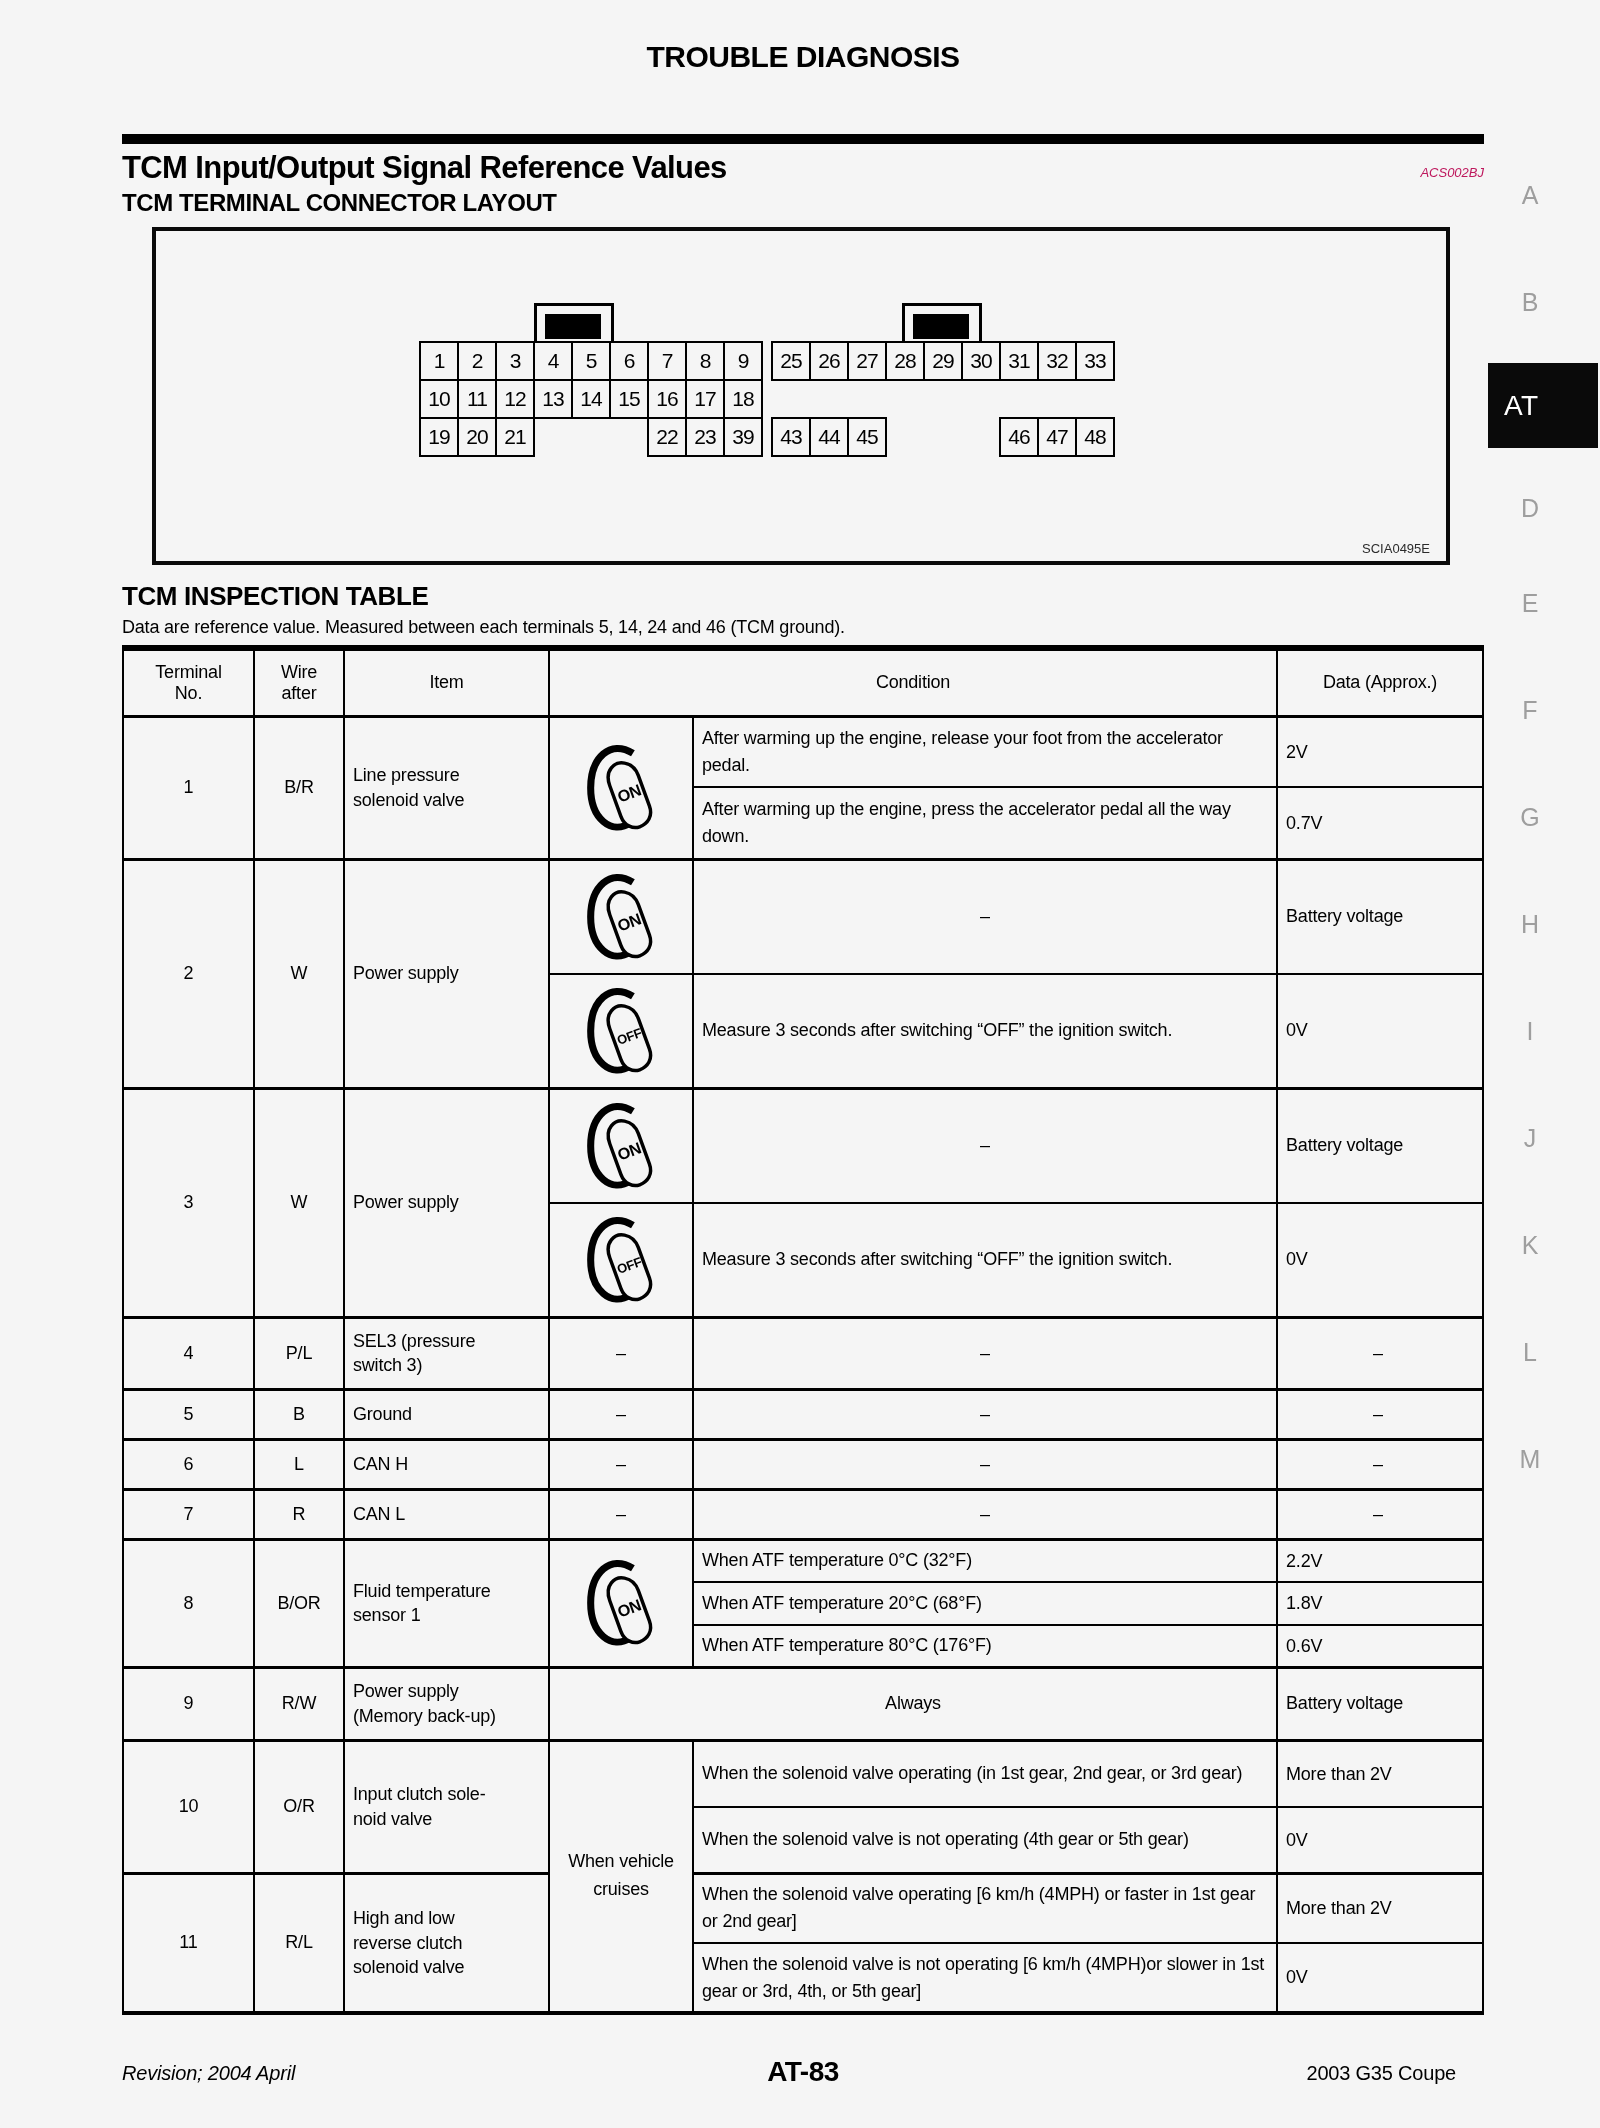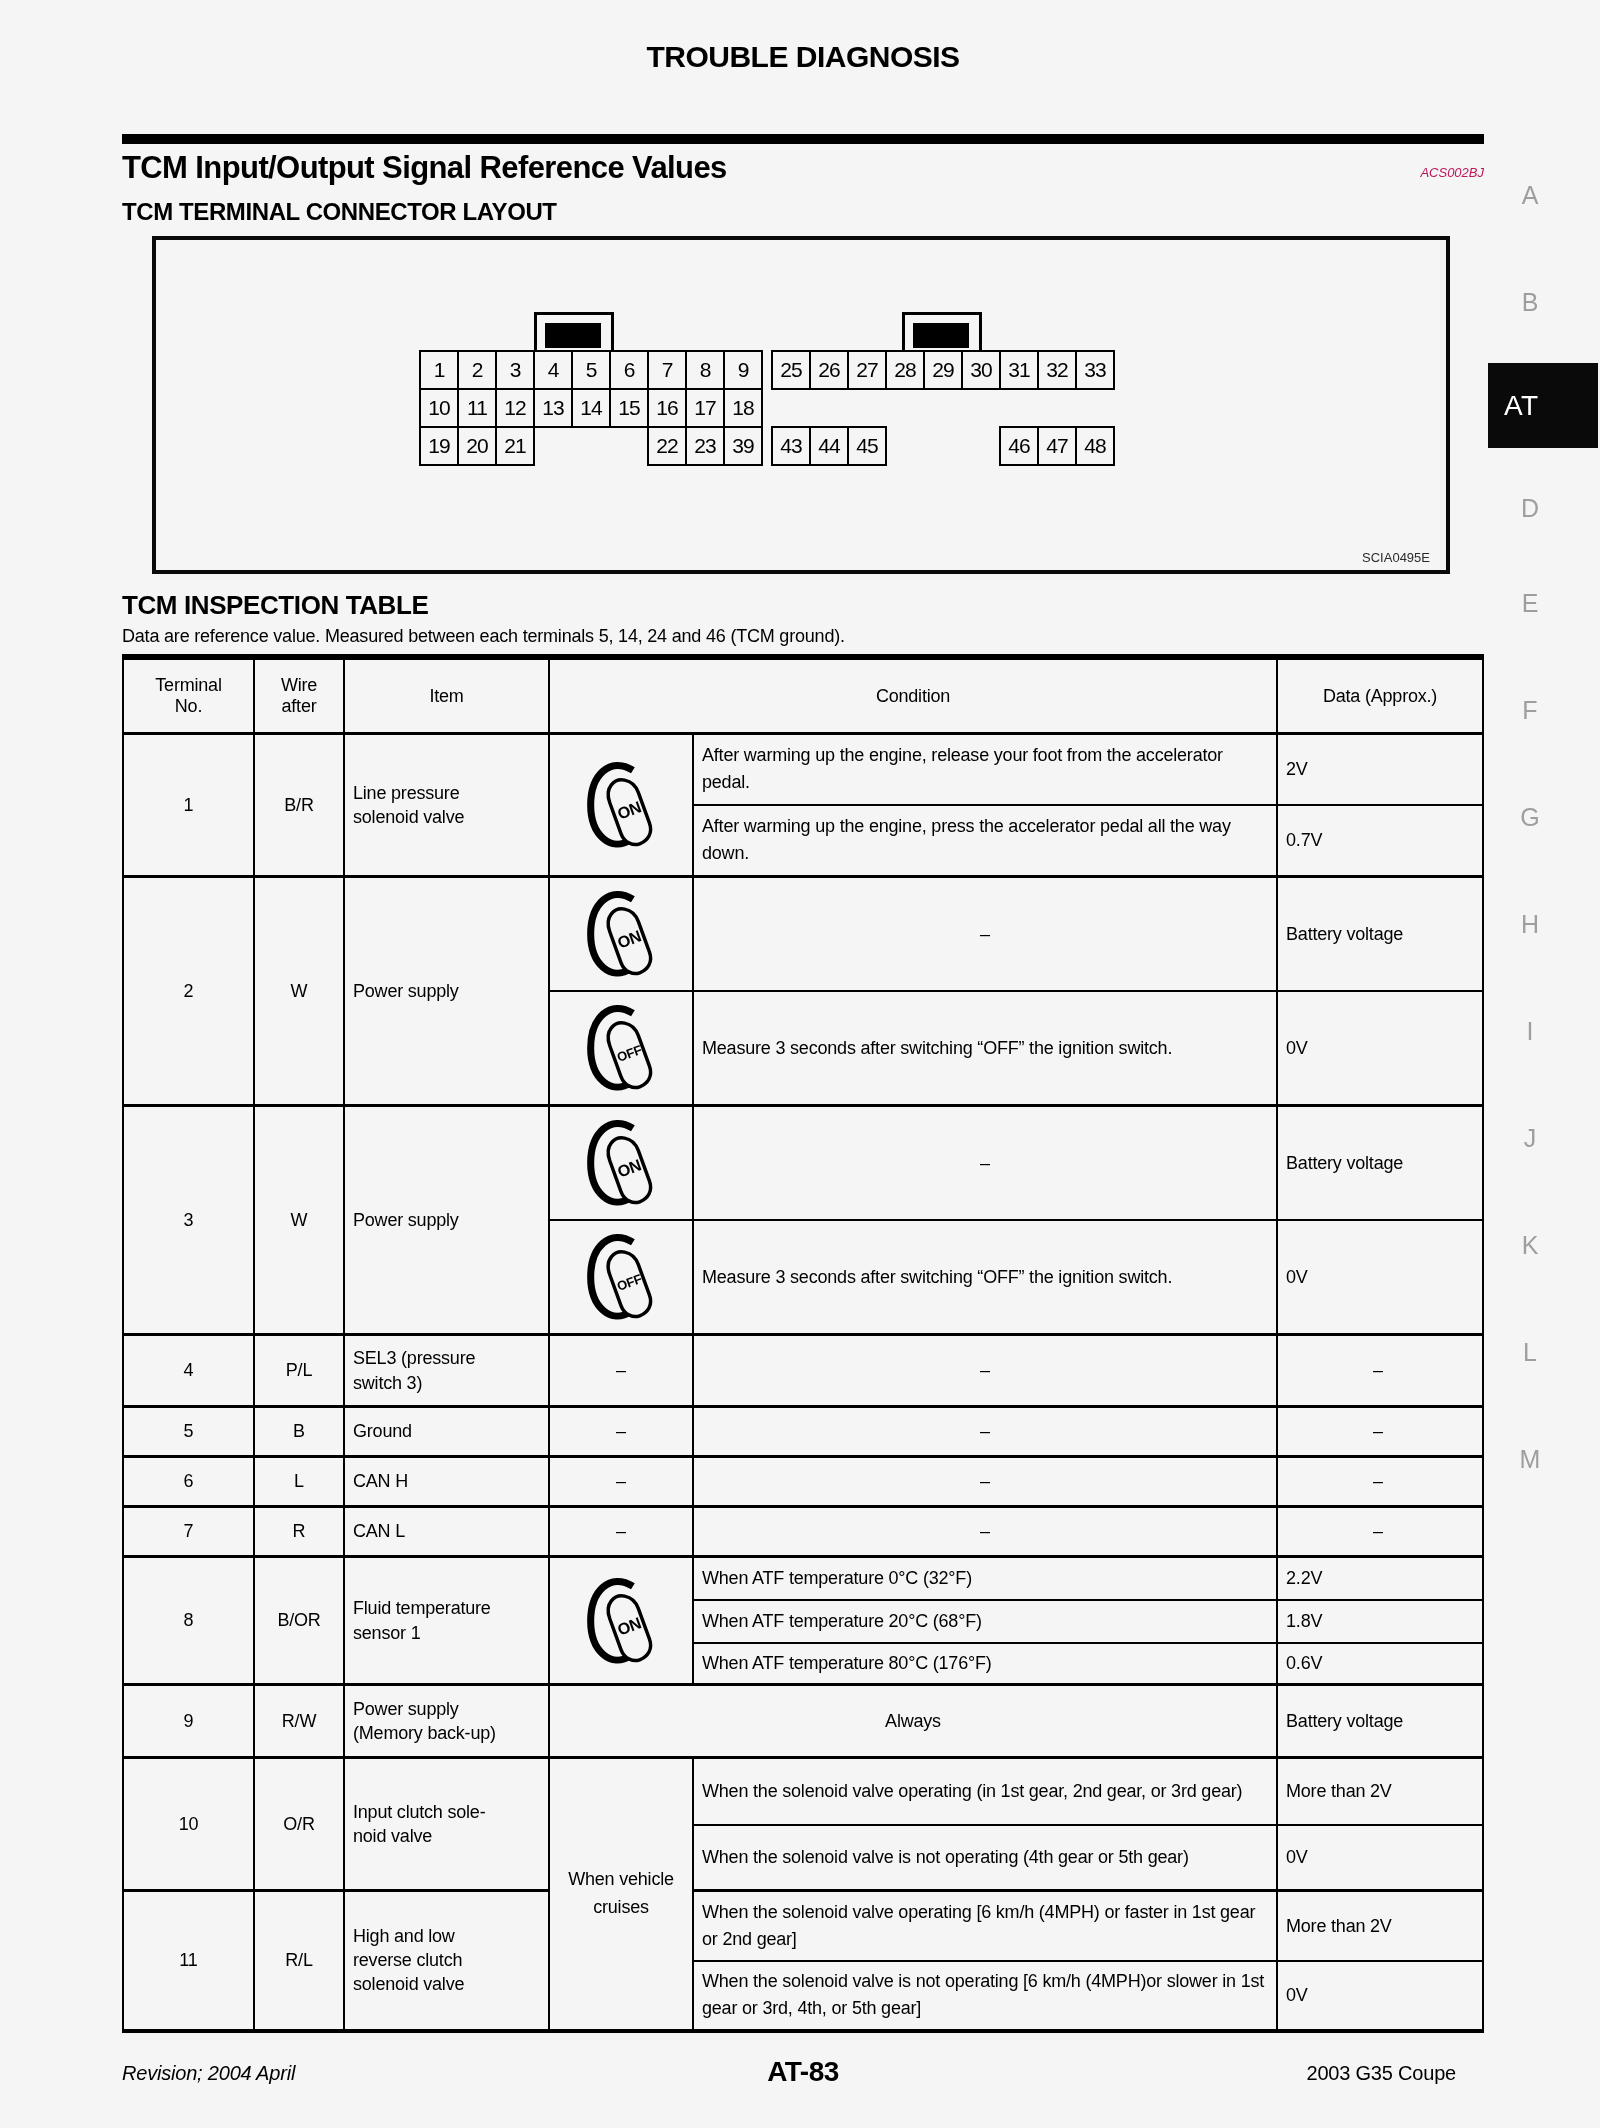--- a/index.html
+++ b/index.html
@@ -10,21 +10,21 @@
     overflow:hidden;
   }
   .content{position:absolute; left:122px; top:0; width:1362px;}
 
   
   .doc-header{margin-top:40px; text-align:center; font-size:30px; font-weight:bold; letter-spacing:-0.5px;}
   .title-bar{height:10px; background:#000; margin-top:60px;}
   .title-row{display:flex; justify-content:space-between; align-items:flex-end; margin-top:6px;}
   .main-title{font-size:31px; font-weight:bold; letter-spacing:-0.6px; margin:0;}
   .title-code{font-size:13px; font-style:italic; color:#be185d; margin-bottom:6px;}
-  .sub-title{font-size:24px; font-weight:bold; letter-spacing:-0.4px; margin-top:12px;}
+  .sub-title{font-size:24px; font-weight:bold; letter-spacing:-0.4px; margin-top:3px;}
 
   
   .diagram-box{position:relative; margin-left:30px; margin-top:10px; width:1290px; height:330px; border:4px solid #0a0a0a; background:#f5f5f5;}
   .figure-code{position:absolute; right:16px; bottom:5px; font-size:13px; color:#2b2b2b;}
   .c-assembly{position:absolute; left:263px; top:72px; width:696px; height:154px;}
   .tab{position:absolute; top:0; width:80px; height:41px; border:3px solid #000; box-sizing:border-box; background:#f5f5f5;}
   .tab-left{left:115px;}
   .tab-right{left:483px;}
   .tab-fill{position:absolute; left:8px; top:8px; width:56px; height:25px; background:#000;}
   .blk{position:absolute; display:flex;}
@@ -43,21 +43,21 @@
 
   table.itable{
     border-collapse:collapse; margin-top:7px; width:1360px; table-layout:fixed;
     font-size:18px; letter-spacing:-0.2px; background:#f5f5f5;
   }
   table.itable{border:2px solid #000; border-top:6px solid #000; border-bottom:4px solid #000;}
   .itable th,.itable td{border-left:2px solid #000; border-right:2px solid #000; vertical-align:middle; padding:4px 8px;}
   .itable tr.hdr th{font-weight:normal; text-align:center; border-bottom:2px solid #000; padding:6px 4px;}
   .itable tr.group td{border-top:3px solid #000;}
   .itable tr.sub td{border-top:2px solid #000;}
-  .hwrap{display:block; margin:9px auto;}
+  .hwrap{display:block; margin:0 auto;}
   .w76{width:76px;} .w50{width:50px;}
   .ctr{text-align:center;}
   .item{ text-align:left; padding-left:13px; white-space:pre-line; line-height:1.35;}
   .cond{text-align:left; padding:10px 50px 10px 14px; line-height:1.5;}
   .cond.ctr{text-align:center; padding:10px 14px;}
   .data{text-align:left; padding-left:13px; line-height:1.35;}
   .data.ctr{text-align:center; padding-left:4px;}
   .when-cell{text-align:center; line-height:1.55; padding:4px 10px;}
   
   .rh68{height:68px;} .rh71{height:71px;} .rh72{height:72px;}

